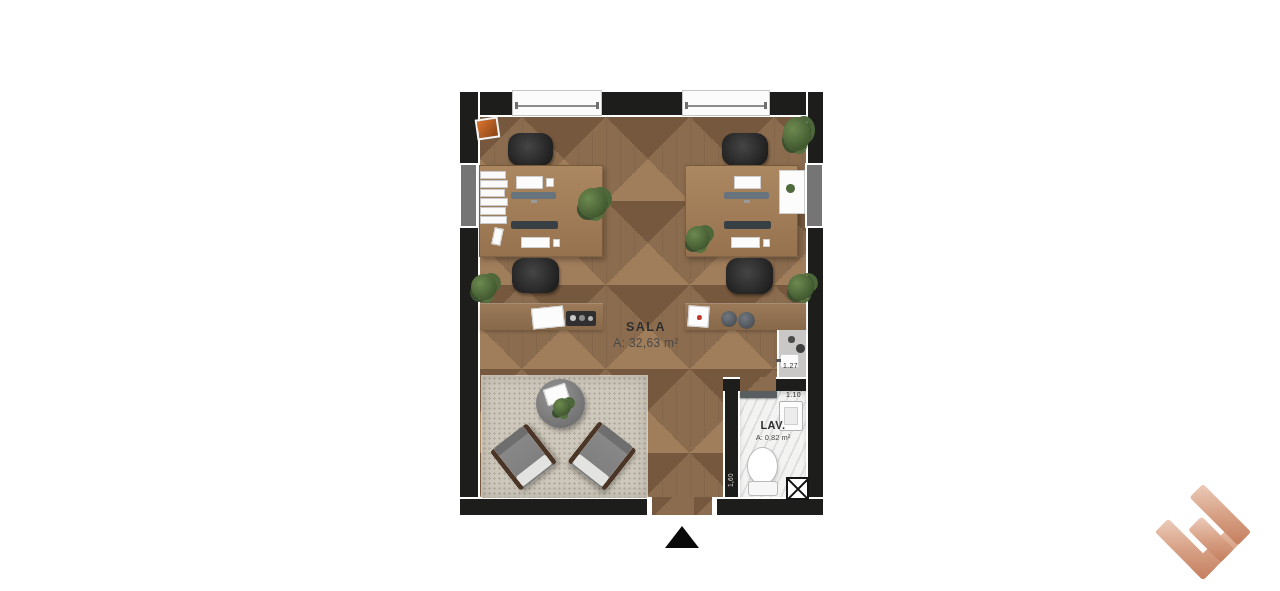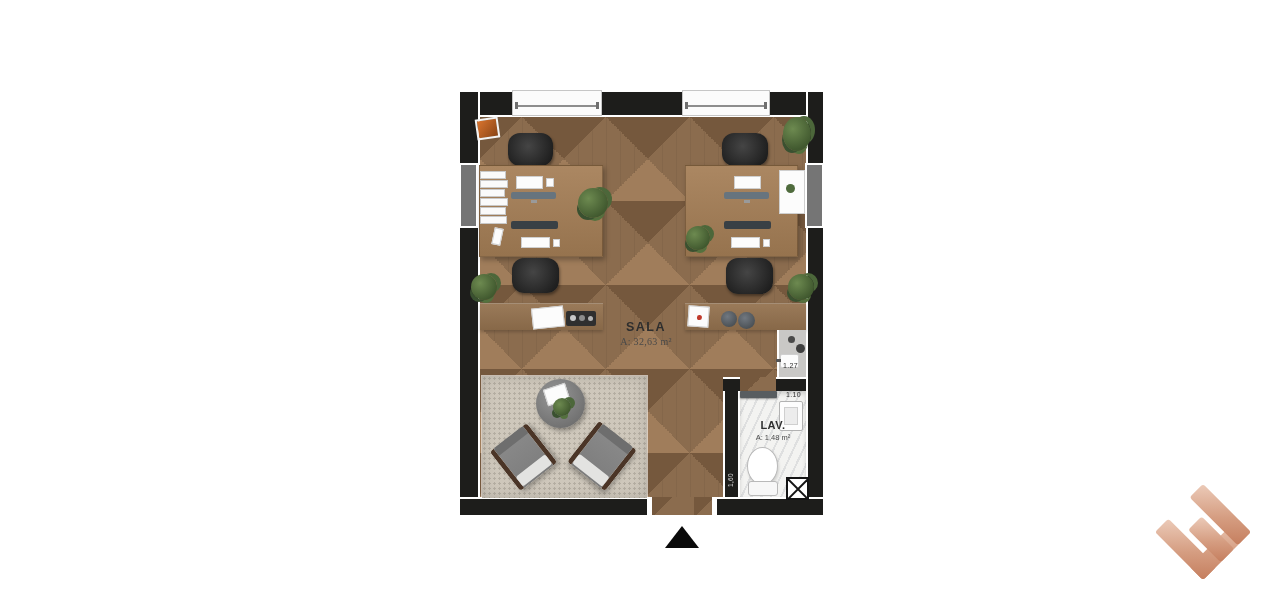--- a/index.html
+++ b/index.html
@@ -89,21 +89,21 @@
   .basin{position:absolute;left:779px;top:401px;width:24px;height:30px;background:#fdfdfd;
     border:1px solid #b2b2b2;border-radius:2px;}
   .basin .bowl{position:absolute;left:4px;top:5px;width:14px;height:18px;background:#ececec;border:1px solid #cfcfcf;}
   .shaft{position:absolute;left:786px;top:477px;width:23px;height:23px;background:#fff;border:2px solid #141414;overflow:hidden;}
   .shaft .x1,.shaft .x2{position:absolute;left:-4px;top:9px;width:28px;height:1.5px;background:#141414;}
   .shaft .x1{transform:rotate(45deg);} .shaft .x2{transform:rotate(-45deg);}
   .jamb{position:absolute;background:#ffffff;}
 
   
   .room-label{position:absolute;color:#2e2e2e;font-weight:600;letter-spacing:1.5px;font-size:12.5px;text-align:center;}
-  .room-area{position:absolute;color:#494949;font-size:10px;text-align:center;letter-spacing:.3px;font-family:Liberation Serif, serif;}
+  .room-area{position:absolute;color:#494949;font-size:12px;text-align:center;letter-spacing:.3px;}
   .lav-label{position:absolute;left:740px;top:419px;width:66px;text-align:center;color:#2f2f2f;font-weight:600;font-size:11px;letter-spacing:.5px;}
   .lav-area{position:absolute;left:740px;top:433px;width:66px;text-align:center;color:#4a4a4a;font-size:7.5px;}
   .dim{position:absolute;color:#2e2e2e;font-size:7px;letter-spacing:.3px;}
   .dim-v{transform:rotate(-90deg);transform-origin:left top;color:#d6d6d6;}
 
   
   .entrance{position:absolute;left:665px;top:526px;width:0;height:0;
     border-left:17px solid transparent;border-right:17px solid transparent;border-bottom:22px solid #0a0a0a;}
 
   
@@ -234,21 +234,21 @@
     </div>
   <div class="toilet-bowl"></div>
   <div class="toilet-tank"></div>
   <div class="shaft">
       <div class="x1"></div>
       <div class="x2"></div>
     </div>
   <div class="dim" style="left:786px;top:391px;">1.10</div>
   <div class="dim dim-v" style="left:727px;top:487px;font-size:6.5px;">1,60</div>
   <div class="lav-label">LAV.</div>
-  <div class="lav-area">A: 1,48 m²</div>
+  <div class="lav-area">A: 0,82 m²</div>
 
   <div class="entrance"></div>
 
   <div class="logo">
     <div class="bar spine"></div>
     <div class="bar b-top"></div>
     <div class="bar b-mid"></div>
     <div class="bar b-bot"></div>
   </div>
 

